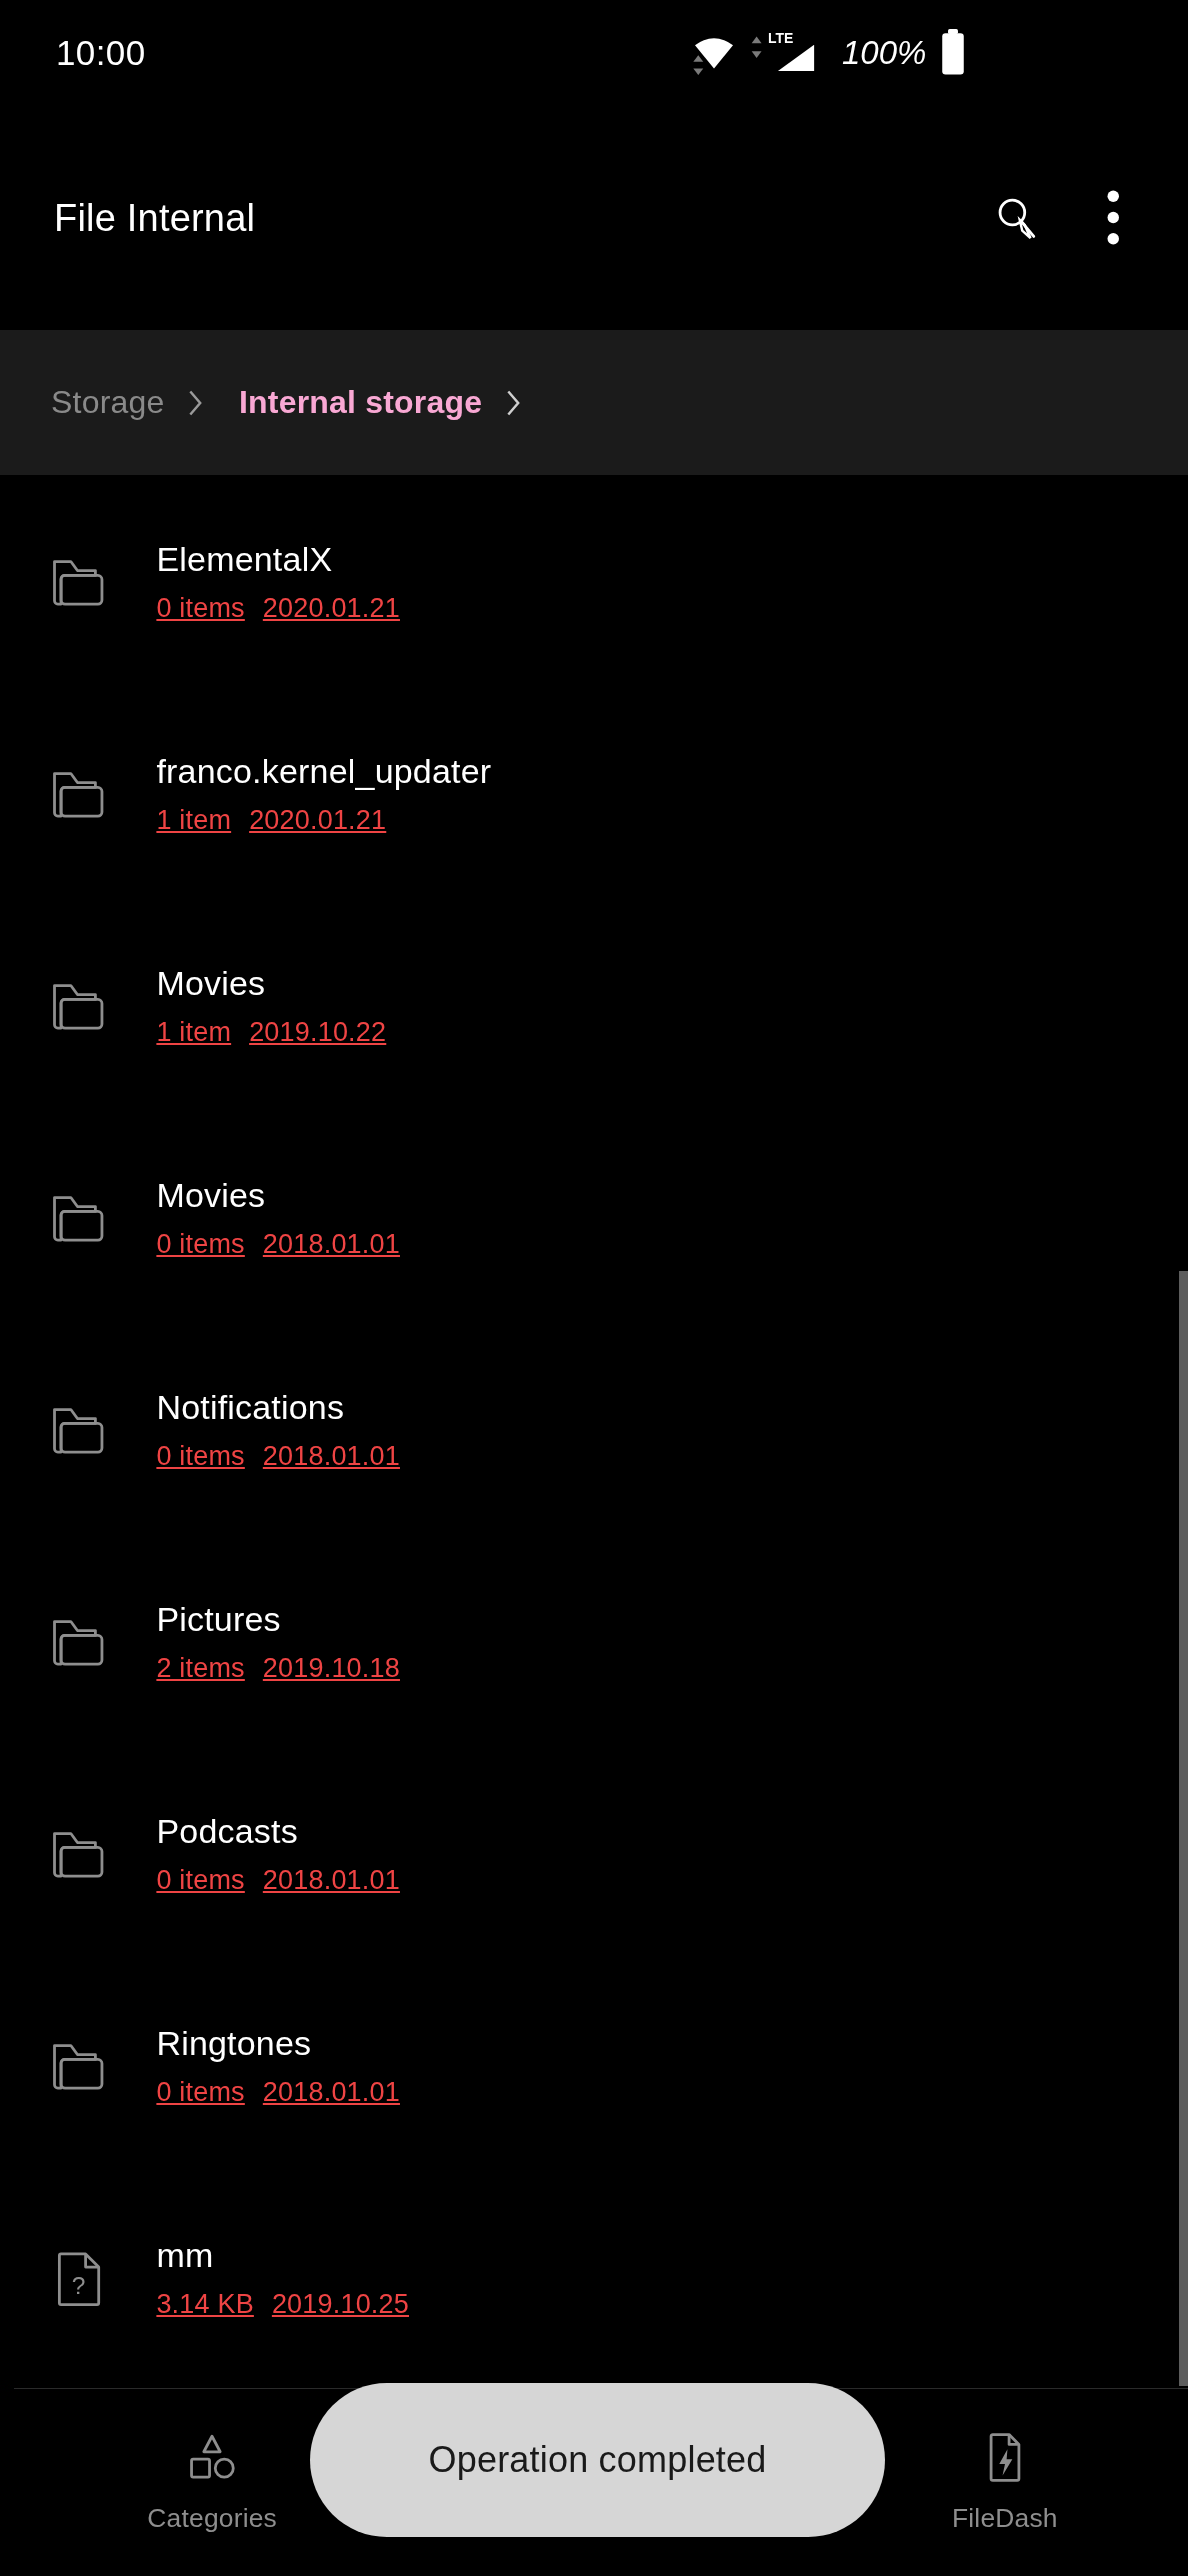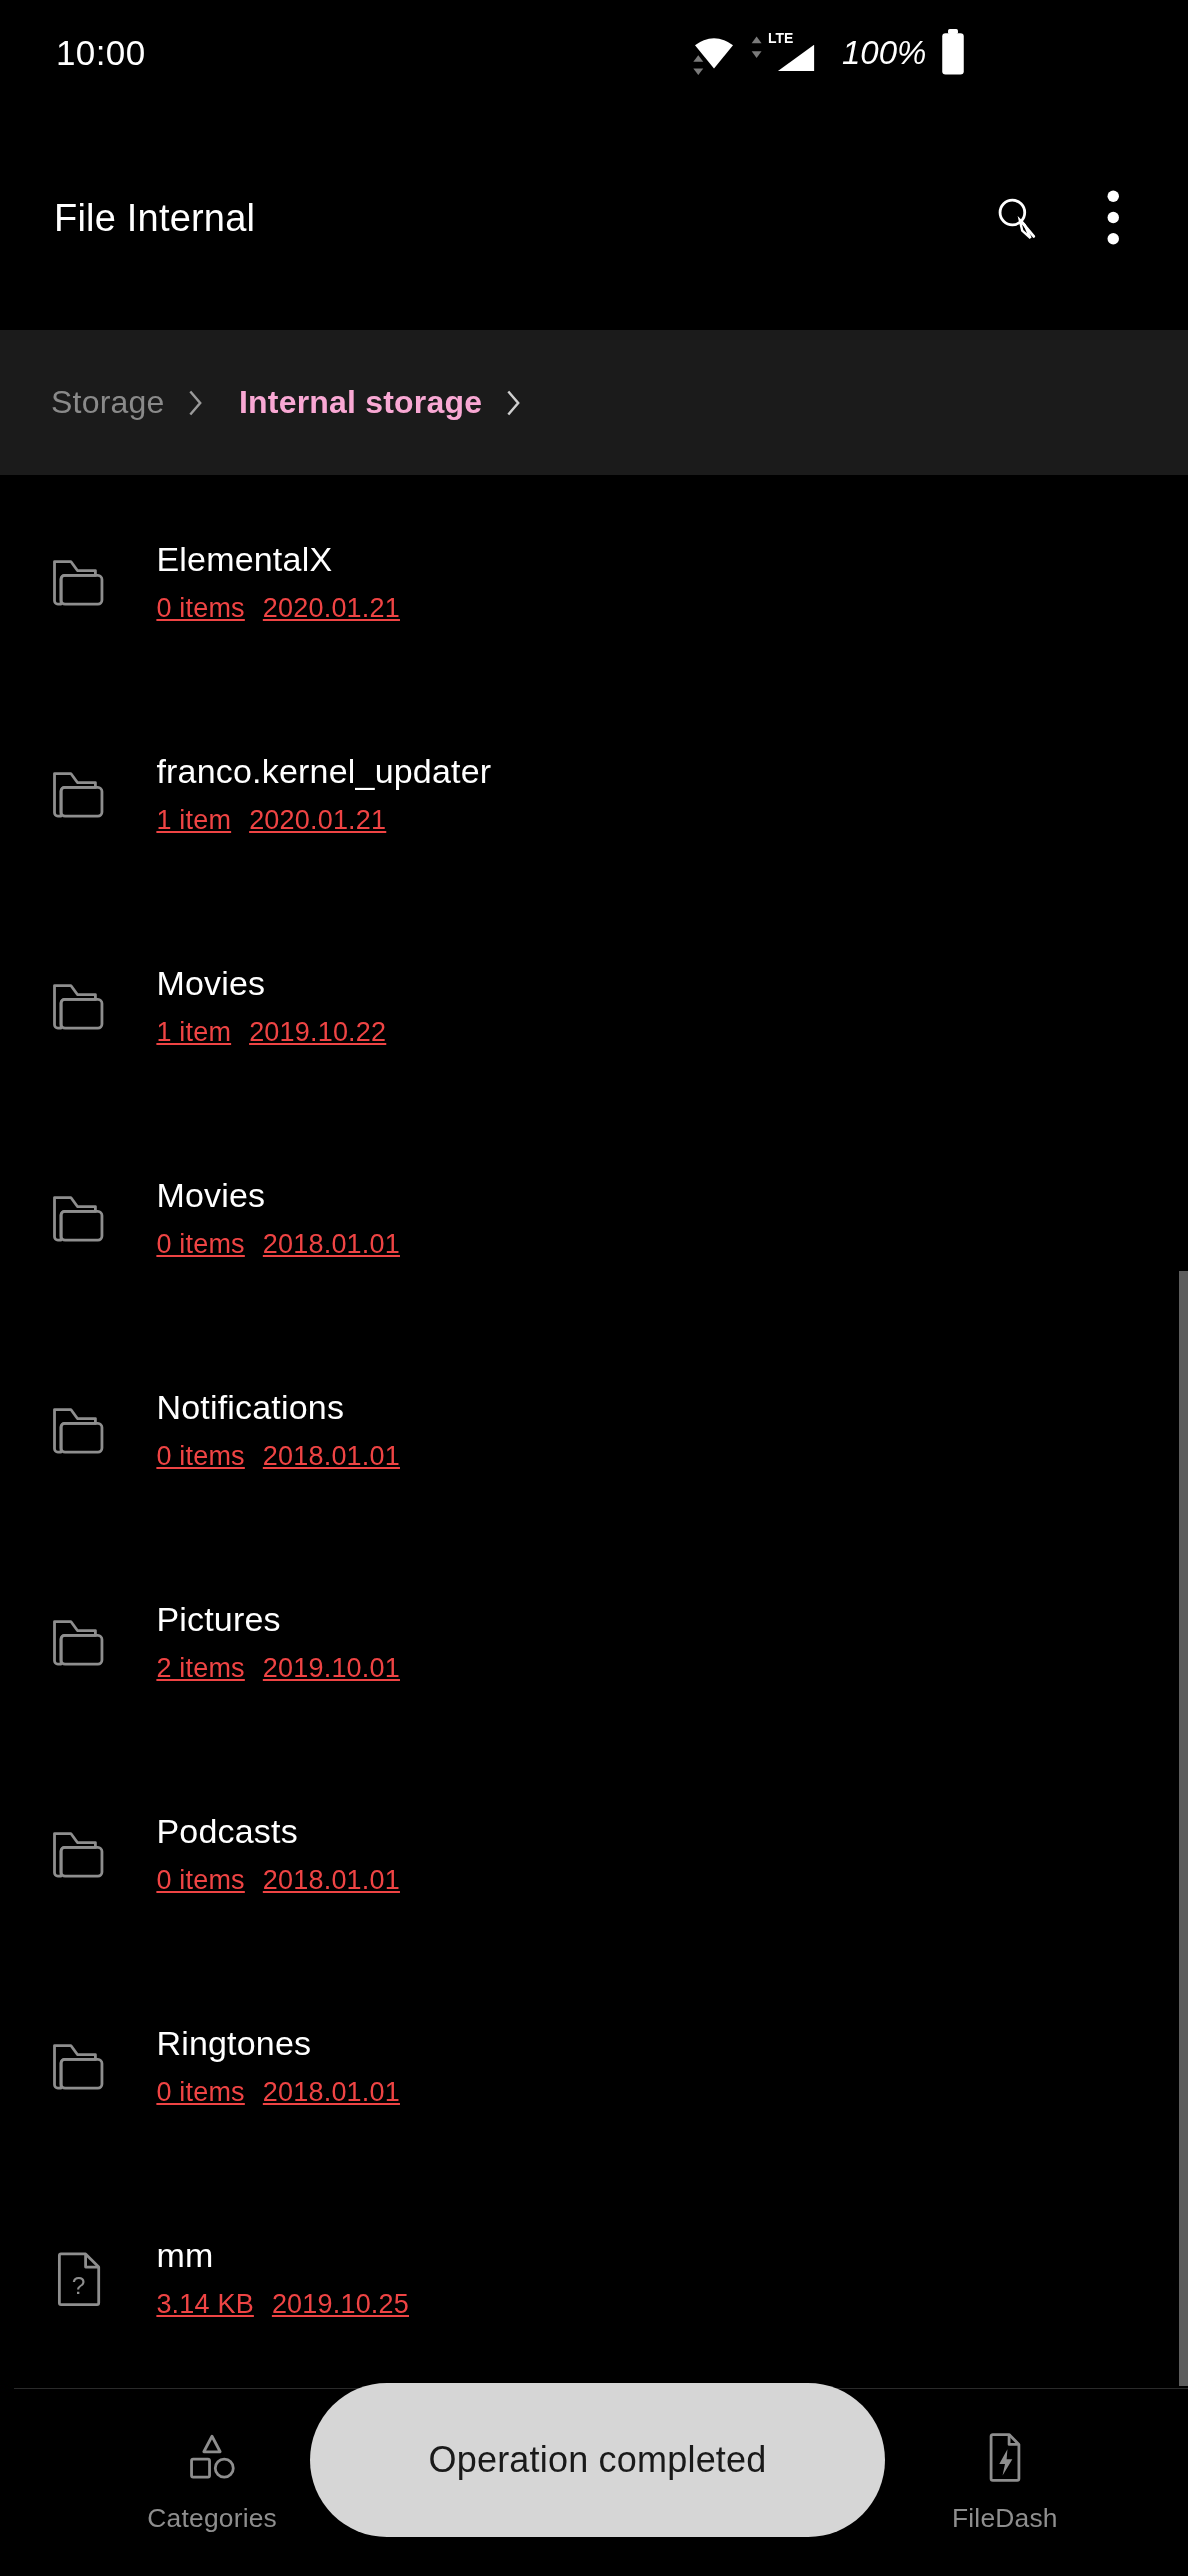--- a/index.html
+++ b/index.html
@@ -233,21 +233,21 @@
 
     <div class="row">
       <div class="row-icon">
         <svg width="61" height="54" viewBox="0 0 74 66">
           <path d="M4 8 h20 l8 11 h22 v6 H16 a4 4 0 0 0 -4 4 v31 H8 a4 4 0 0 1 -4 -4 z" fill="none" stroke="#8e8e8e" stroke-width="3.4" stroke-linejoin="round"></path>
           <rect x="12" y="25" width="50" height="35" rx="5" fill="none" stroke="#8e8e8e" stroke-width="3.4"></rect>
         </svg>
       </div>
       <div class="row-text">
         <div class="row-name">Pictures</div>
-        <div class="row-meta"><span>2 items</span><span class="gap"></span><span>2019.10.01</span></div>
+        <div class="row-meta"><span>2 items</span><span class="gap"></span><span>2019.10.18</span></div>
       </div>
     </div>
 
     <div class="row">
       <div class="row-icon">
         <svg width="61" height="54" viewBox="0 0 74 66">
           <path d="M4 8 h20 l8 11 h22 v6 H16 a4 4 0 0 0 -4 4 v31 H8 a4 4 0 0 1 -4 -4 z" fill="none" stroke="#8e8e8e" stroke-width="3.4" stroke-linejoin="round"></path>
           <rect x="12" y="25" width="50" height="35" rx="5" fill="none" stroke="#8e8e8e" stroke-width="3.4"></rect>
         </svg>
       </div>

